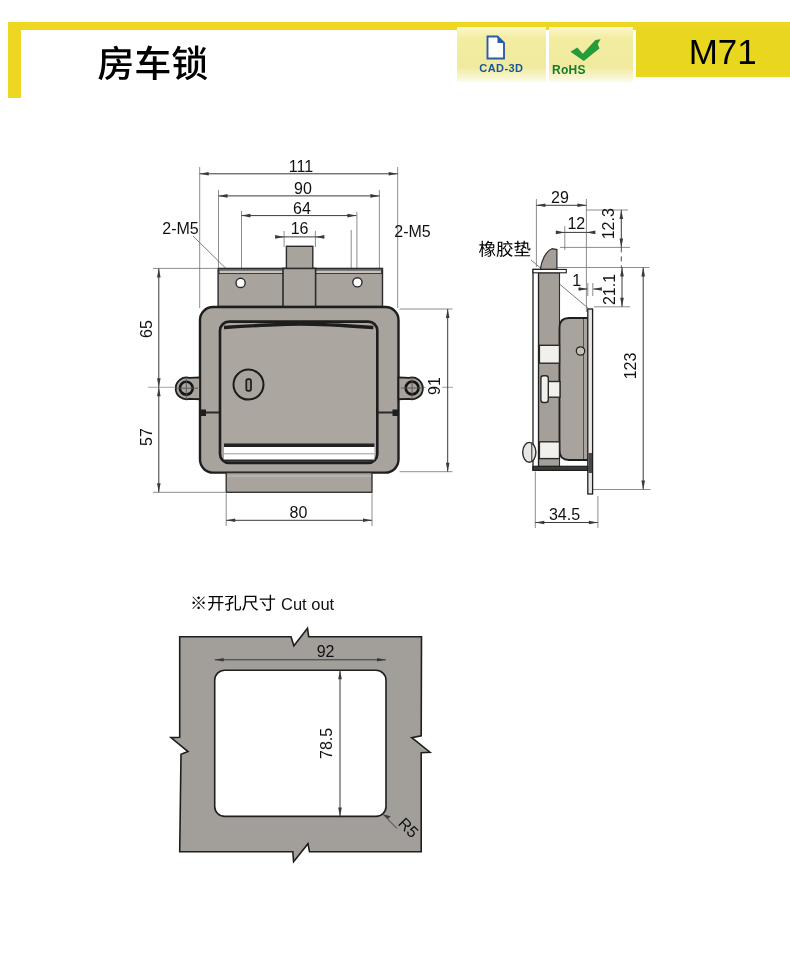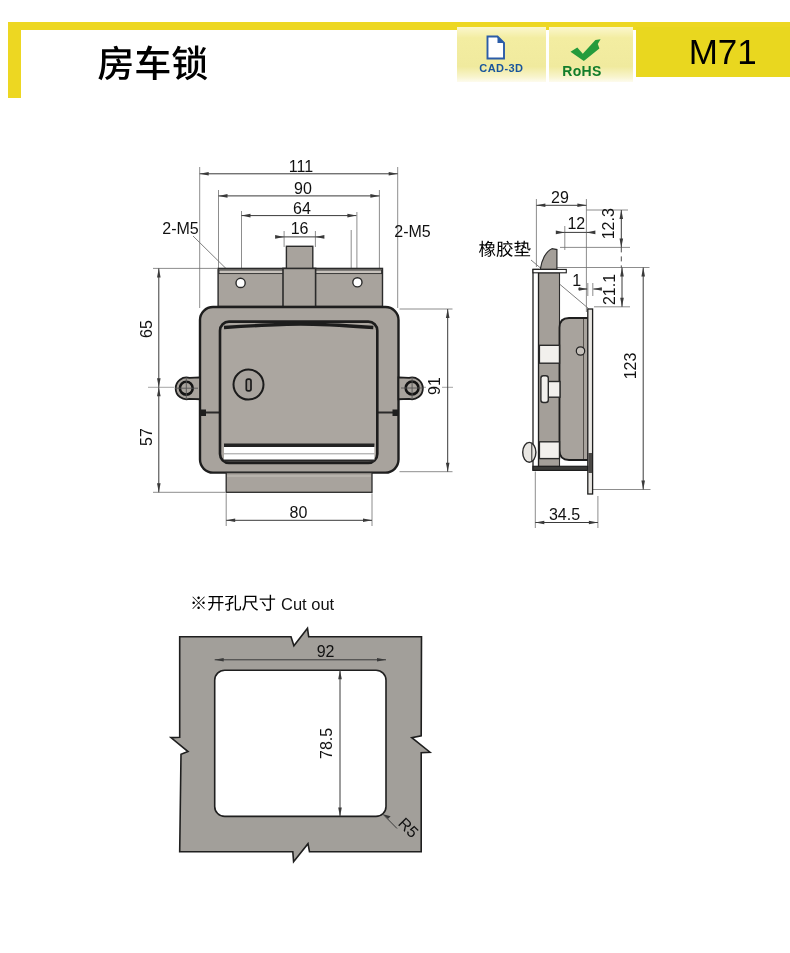--- a/index.html
+++ b/index.html
@@ -27,21 +27,21 @@
 </svg>
 
 <div class="abs" style="left:456.5px;top:62px;width:89.7px;text-align:center;font-size:11px;font-weight:bold;color:#17549c;letter-spacing:0.4px;">CAD-3D</div>
 
 <div class="abs" style="left:549.3px;top:27.4px;width:83.6px;height:54.6px;background:linear-gradient(#fbf7cd,#f3eda1 20%,#f0ea9e 72%,#f8f4cb 90%,#fdfbee);"></div>
 
 <svg class="abs" style="left:570px;top:39px" width="31" height="22" viewBox="0 0 31 22">
 <path d="M0.5 12.8 L7.3 8.4 L12.8 14.8 L25.4 1.0 L30.6 0.2 L27.8 4.9 L29.4 9.4 L13.8 22.0 Z" fill="#259b3c"></path>
 </svg>
 
-<div class="abs" style="left:552px;top:62.5px;width:60px;text-align:center;font-size:14px;font-weight:bold;color:#127d2b;letter-spacing:0.3px;">RoHS</div>
+<div class="abs" style="left:552px;top:62.5px;width:60px;text-align:left;font-size:12px;font-weight:bold;color:#127d2b;letter-spacing:0.3px;">RoHS</div>
 
 <div class="abs" style="left:635.5px;top:26.5px;width:154.5px;height:50px;background:#e9d71f;"></div>
 
 <div class="abs" style="left:635.5px;top:31.5px;width:154.5px;text-align:center;font-size:35px;color:#000;padding-left:10px;">M71</div>
 
 <svg class="abs" style="left:0;top:0" width="790" height="953" viewBox="0 0 790 953">
 
 <g>
       <line x1="199.7" y1="167.0" x2="199.7" y2="308.0" stroke="#707070" stroke-width="0.8"></line>
       <line x1="397.7" y1="167.0" x2="397.7" y2="308.0" stroke="#707070" stroke-width="0.8"></line>

